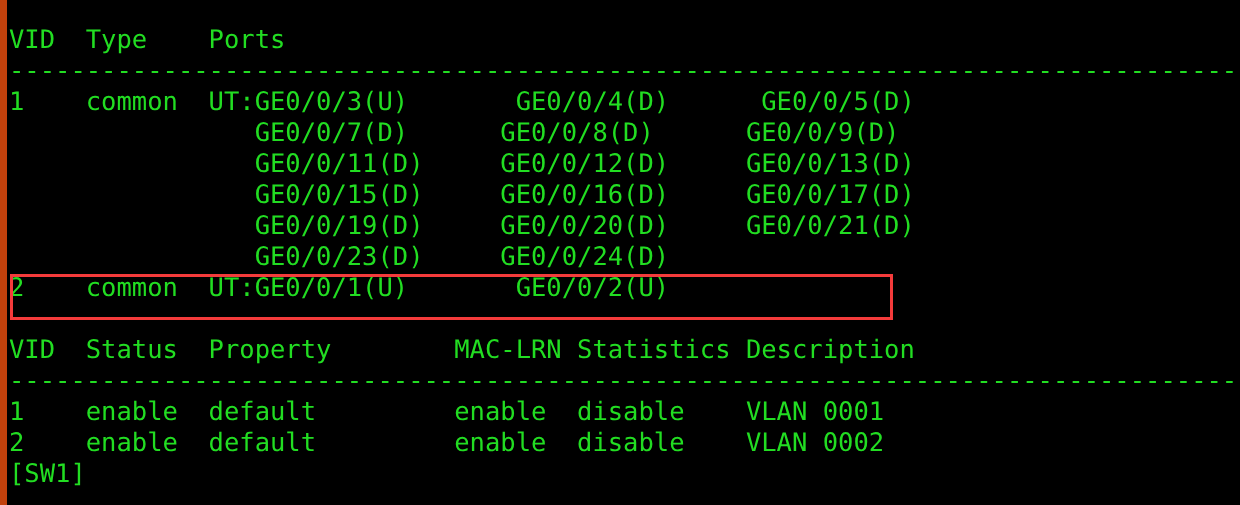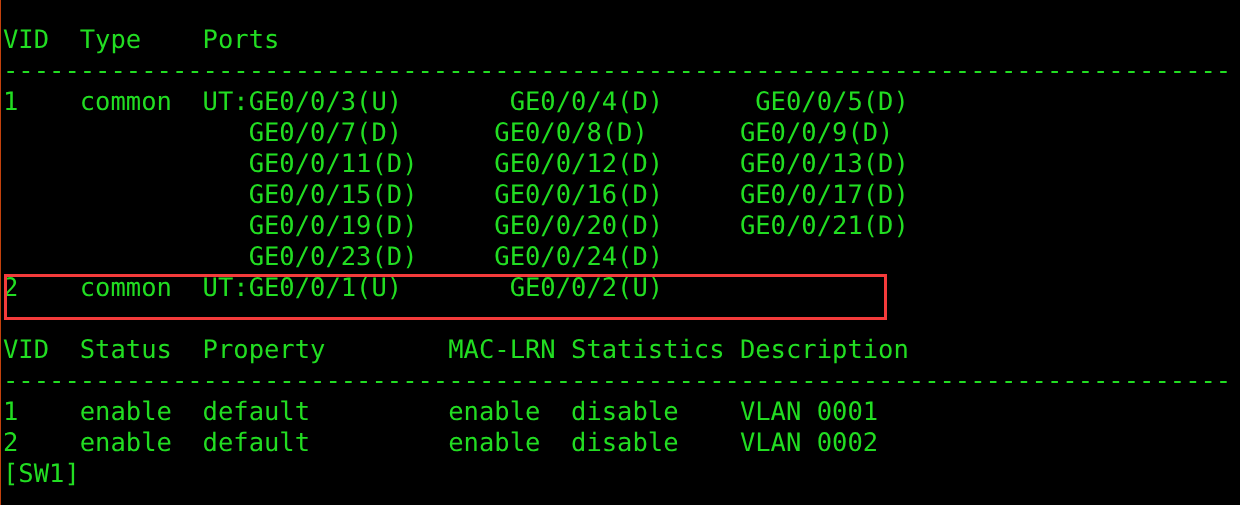--- a/index.html
+++ b/index.html
@@ -6,21 +6,21 @@
     margin: 0;
     padding: 0;
     background: #000000;
   }
   #terminal {
     position: relative;
     width: 1240px;
     height: 505px;
     background: #000000;
     overflow: hidden;
-    border-left: 1px solid #c2410c;
+    border-left: 7px solid #c2410c;
     box-sizing: border-box;
   }
   .screen {
     position: absolute;
     left: 0;
     top: 25px;
     width: 1240px;
   }
   .line {
     font-family: "DejaVu Sans Mono", "Liberation Mono", monospace;

